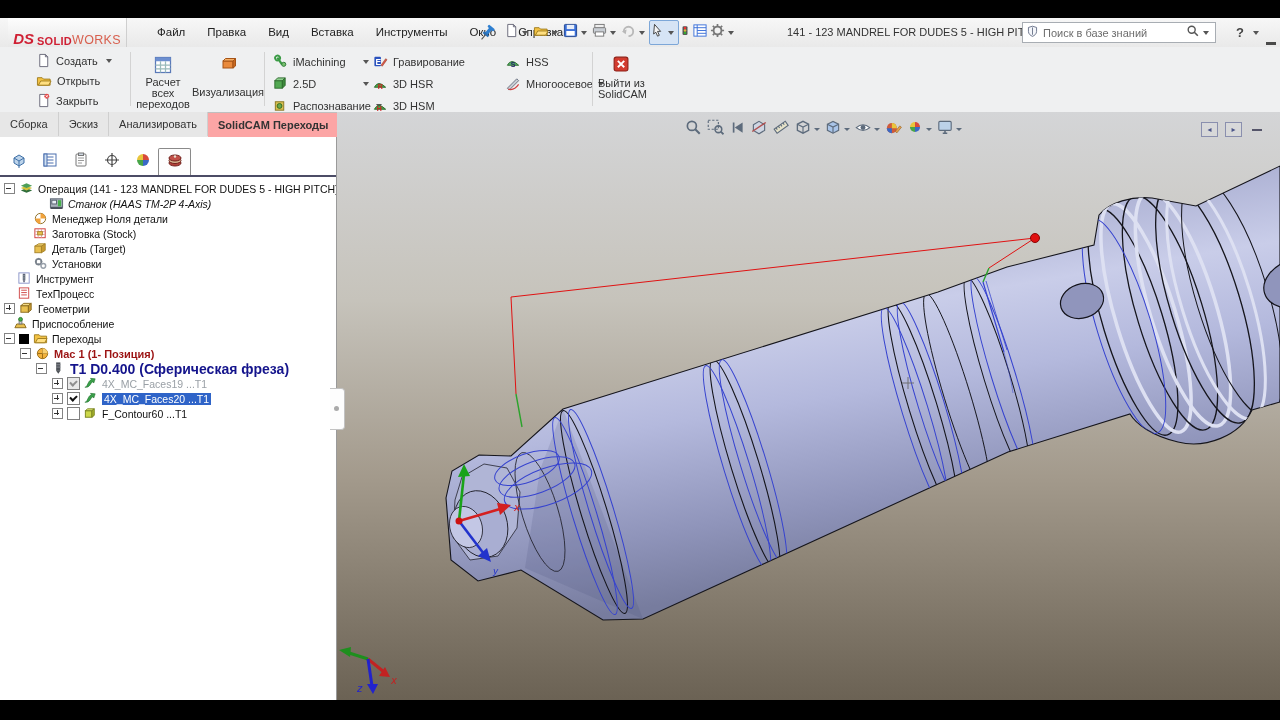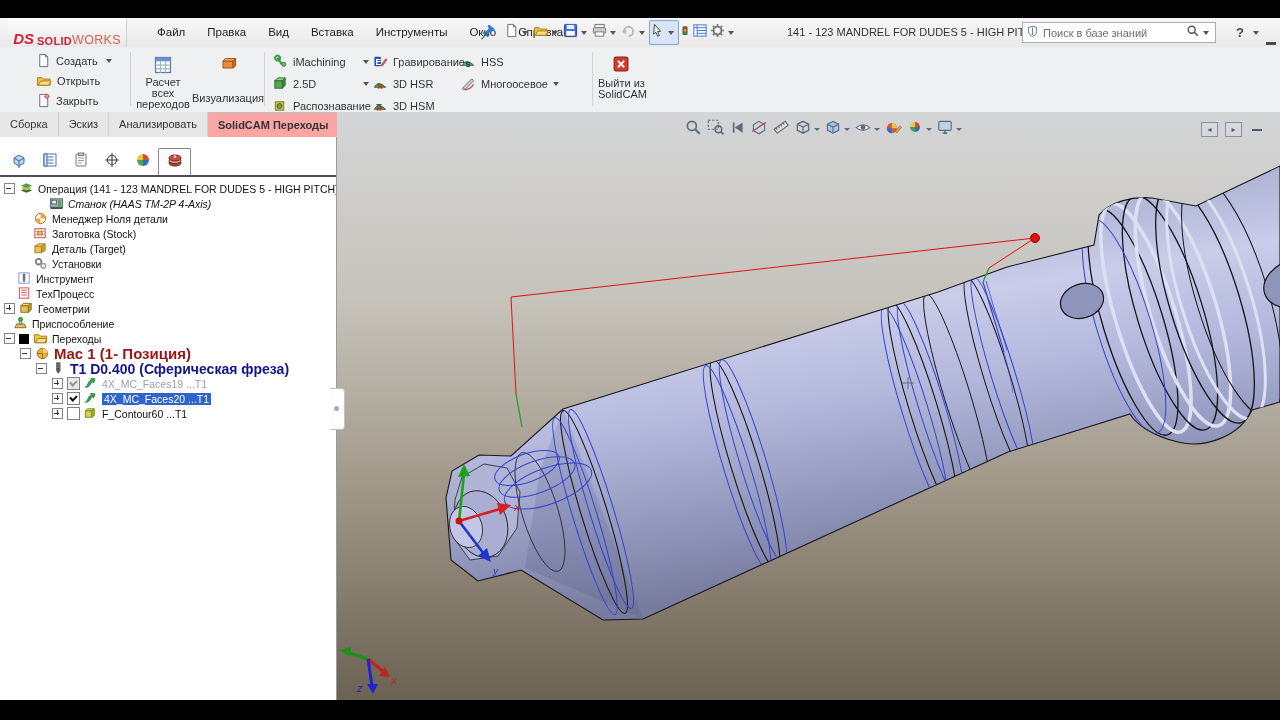--- a/index.html
+++ b/index.html
@@ -46,21 +46,21 @@
   .texp{width:9px;height:9px;border:1px solid #848484;background:#fff;position:relative;flex:0 0 9px;margin-right:4px;}
   .texp::before{content:"";position:absolute;left:1px;top:3.5px;width:5px;height:1px;background:#333;}
   .texp.plus::after{content:"";position:absolute;left:3.5px;top:1px;width:1px;height:5px;background:#333;}
   .tspacer{flex:0 0 13px;}
   .tchk{width:11px;height:11px;border:1px solid #808080;background:#fff;position:relative;flex:0 0 11px;margin-right:3px;}
   .tchk.on::before{content:"";position:absolute;left:2px;top:2px;width:5px;height:3px;border-left:2px solid #111;border-bottom:2px solid #111;transform:rotate(-45deg);}
   .tchk.gray{background:#e9e9e9;}
   .tchk.gray::before{content:"";position:absolute;left:2px;top:2px;width:5px;height:3px;border-left:2px solid #8f8f8f;border-bottom:2px solid #8f8f8f;transform:rotate(-45deg);}
   .ticon{width:15px;height:15px;margin-right:4px;flex:0 0 15px;display:flex;align-items:center;justify-content:center;}
   .tlabel{overflow:hidden;text-overflow:clip;}
-  .trow.red .tlabel{color:var(--mac-red);font-weight:bold;font-size:15px;}
+  .trow.red .tlabel{color:var(--mac-red);font-weight:bold;font-size:11px;}
   .trow.blue .tlabel{color:var(--tool-navy);font-weight:bold;font-size:14px;}
   .trow.gray .tlabel{color:#9aa0a6;}
   .trow.selected .tlabel{background:var(--sel);color:#fff;padding:0 2px;}
   
   .viewport{position:absolute;left:337px;top:112px;width:943px;height:588px;background:linear-gradient(180deg,#d4d5d7 0%,#c6c3bb 32%,#a39a8c 62%,#6b6254 100%);overflow:hidden;}
   .hud{position:absolute;left:347px;top:8px;display:flex;align-items:center;gap:4px;}
   .hudbtn{display:flex;align-items:center;height:18px;}
   .hcaret{width:0;height:0;border-left:3px solid transparent;border-right:3px solid transparent;border-top:3.5px solid #5d6b7c;margin-left:2px;}
   .corner-btns{position:absolute;right:18px;top:10px;display:flex;gap:7px;align-items:center;}
   .cbtn{width:15px;height:13px;border:1px solid #8a8fae;display:flex;align-items:center;justify-content:center;font-size:8px;color:#4a5488;background:rgba(255,255,255,.12);}
@@ -225,21 +225,21 @@
       <span>Расчет</span>
         <span>всех</span>
         <span>переходов</span>
     </div>
     <div class="rbig" style="left:192px;top:8px;width:72px;">
       <span><svg width="20" height="16" viewBox="0 0 16 16">
             <rect x="3" y="6" width="10" height="7" fill="#e98a3c" stroke="#a55316"></rect>
             <path d="M3,6 l2.5-2.5 h10 L13,6 Z" fill="#f7b066" stroke="#a55316"></path>
             <path d="M13,13 V6 l2.5-2.5 V11 Z" fill="#c96a22" stroke="#a55316"></path>
           </svg></span>
-      <span style="margin-top:20px;">Визуализация</span>
+      <span style="margin-top:14px;">Визуализация</span>
     </div>
     <div class="rsep" style="left:264px;"></div>
     <div class="rcol" id="rcol1" style="left:272px;top:7px;width:100px;">
         <div class="rbtn">
           <span><svg width="16" height="15" viewBox="0 0 16 16">
               <g transform="rotate(-35 8 8)">
                 <rect x="6.8" y="3" width="2.4" height="9" fill="#3a9b45"></rect>
                 <circle cx="8" cy="3.5" r="2.6" fill="none" stroke="#3a9b45" stroke-width="2"></circle>
               </g>
               <circle cx="12" cy="11" r="2.2" fill="#77c06e" stroke="#2f7a38"></circle>
@@ -282,21 +282,21 @@
           <span>3D HSR</span>
         </div>
         <div class="rbtn">
           <span><svg width="16" height="15" viewBox="0 0 16 16">
               <path d="M2,12 q4-8 12,0 z" fill="#4aa24a" stroke="#2d6b2d"></path>
               <text x="4.5" y="13.5" font-size="7.5" fill="#c22" font-weight="bold" font-family="Liberation Sans,sans-serif">H</text>
             </svg></span>
           <span>3D HSM</span>
         </div>
       </div>
-    <div class="rcol" id="rcol3" style="left:460px;top:7px;width:100px;">
+    <div class="rcol" id="rcol3" style="left:505px;top:7px;width:100px;">
         <div class="rbtn">
           <span><svg width="16" height="15" viewBox="0 0 16 16">
               <path d="M2,12 q4-8 12,0 z" fill="#56b06a" stroke="#2d6b2d"></path>
               <text x="5.5" y="13.5" font-size="7.5" fill="#226" font-weight="bold" font-family="Liberation Sans,sans-serif">S</text>
             </svg></span>
           <span>HSS</span>
         </div>
         <div class="rbtn">
           <span><svg width="16" height="15" viewBox="0 0 16 16">
               <path d="M2,13 L12,3 l2,2 L4,15 Z" fill="#c9ced6" stroke="#6a7180"></path>

